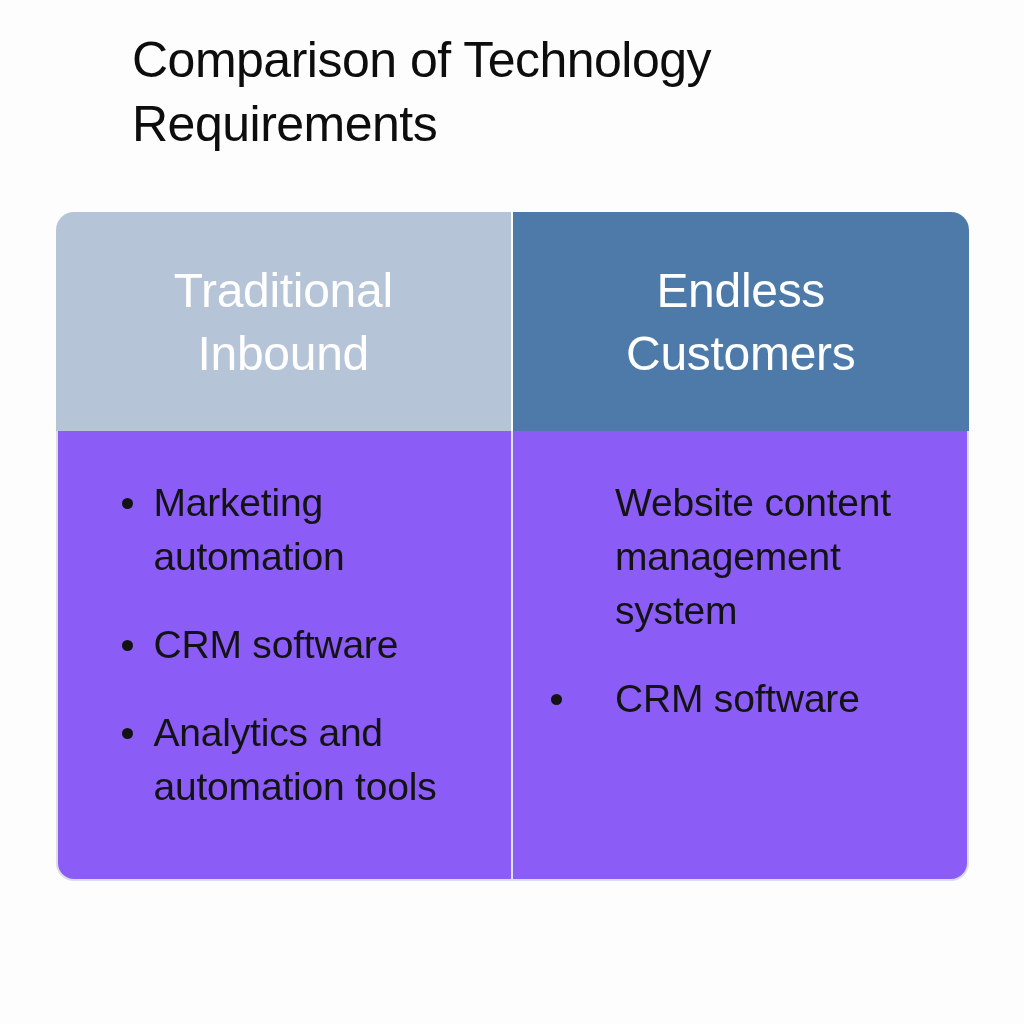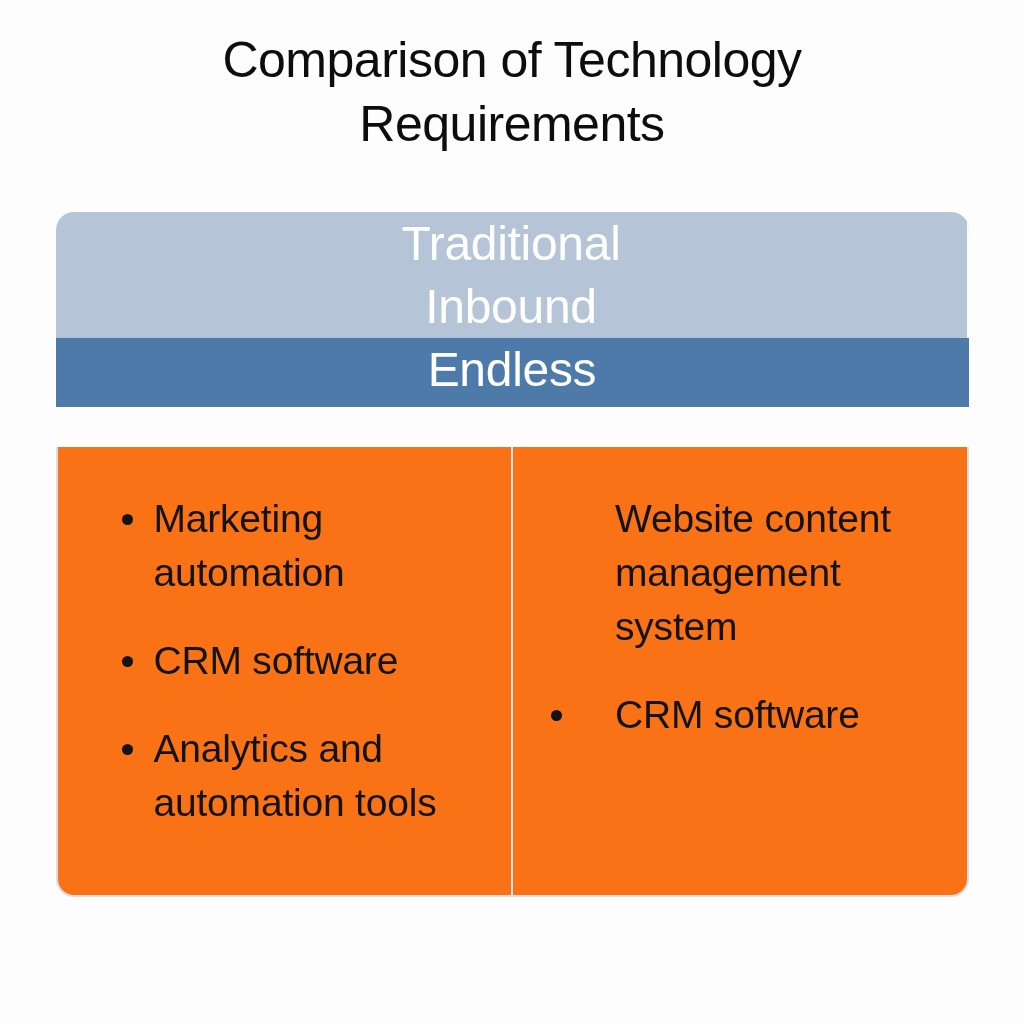--- a/index.html
+++ b/index.html
@@ -5,60 +5,58 @@
   * { margin: 0; padding: 0; box-sizing: border-box; }
   html, body {
     width: 1024px; height: 1024px;
     background: #fdfdfd;
     font-family: "Liberation Sans", "DejaVu Sans", sans-serif;
     overflow: hidden;
   }
   .page-title {
     margin: 28px auto 0;
     max-width: 760px;
-    text-align: center;
+    text-align: left;
     font-size: 50px;
     line-height: 64px;
     font-weight: 500;
     letter-spacing: -0.5px;
     color: #0d0d0d;
   }
   .comparison-table {
     width: 913px;
     margin: 56px auto 0;
   }
   .header-row {
     display: flex;
-    height: 195px;
+    height: 219px;
     border-radius: 18px 18px 0 0;
     overflow: hidden;
-    flex-direction: column;
   }
   .header-cell {
     flex: 1;
     display: flex;
     align-items: center;
     justify-content: center;
     text-align: center;
     color: #ffffff;
     font-size: 48px;
     line-height: 63px;
     font-weight: 500;
     letter-spacing: -0.3px;
   }
   .header-cell.left { border-right: 2px solid #fdfdfd; }
   .header-label { max-width: 330px; }
   .body-row {
     display: flex;
     min-height: 450px;
-    background: #f97316;
+    background: #8b5cf6;
     border: 2px solid #d9dee6;
     border-top: none;
     border-radius: 0 0 18px 18px;
-    margin-top: 40px;
   }
   .body-cell { flex: 1; }
   .body-cell.left { border-right: 2px solid #dfe3ea; }
   .item-list {
     list-style: none;
     padding: 45px 40px 40px 0;
   }
   .item-list li {
     position: relative;
     font-size: 39px;

